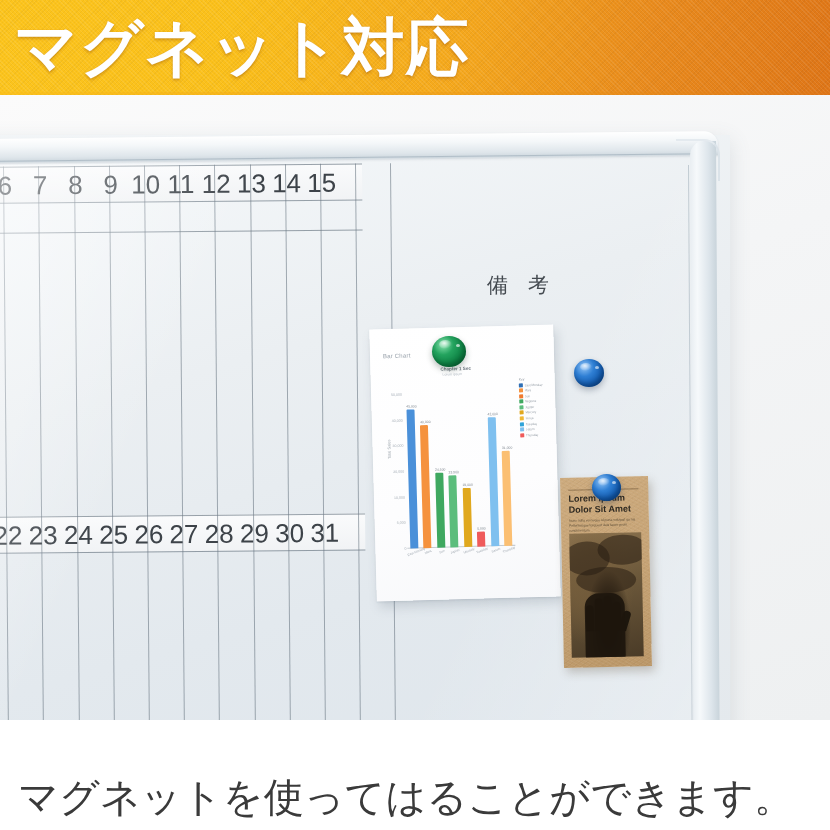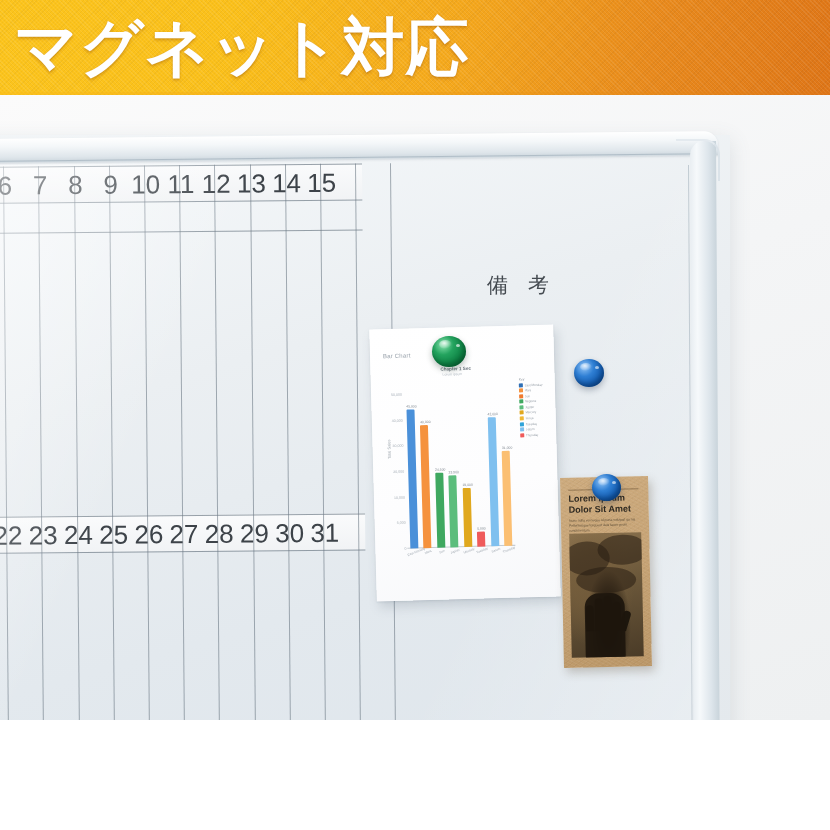--- a/index.html
+++ b/index.html
@@ -446,14 +446,15 @@
       <div class="gloss"></div>
       <div class="spark"></div>
     </div>
     <div class="magnet mag-blue2">
       <div class="gloss"></div>
       <div class="spark"></div>
     </div>
   </div>
 
   <div class="caption">
+    <div class="cap-line cap2">マグネットを使ってはることができます。</div>
   </div>
 </div>
 
 </body></html>

